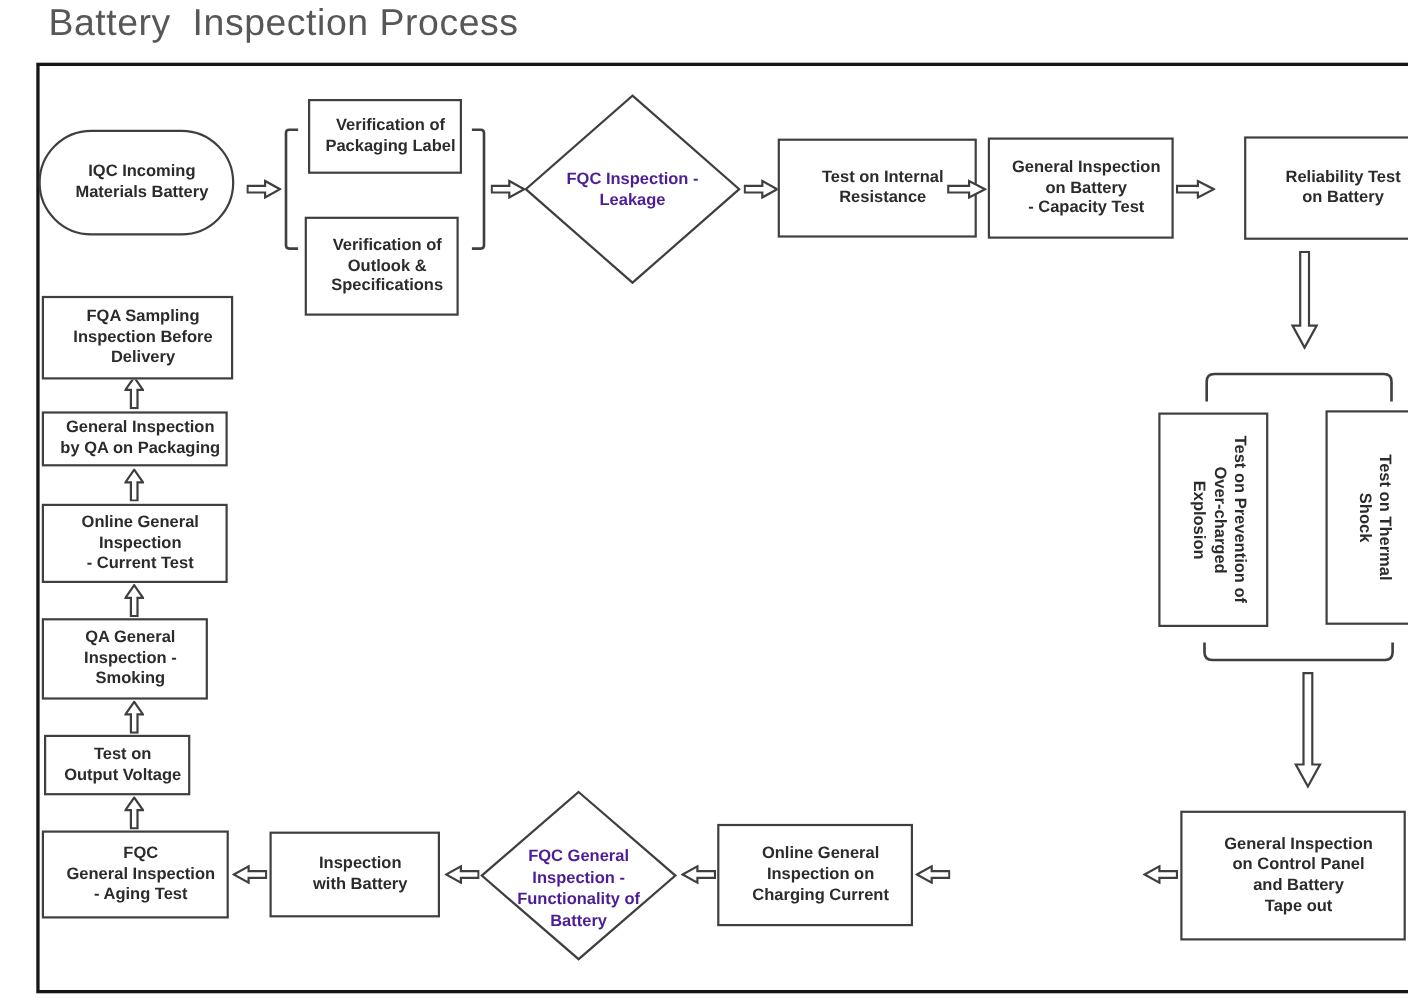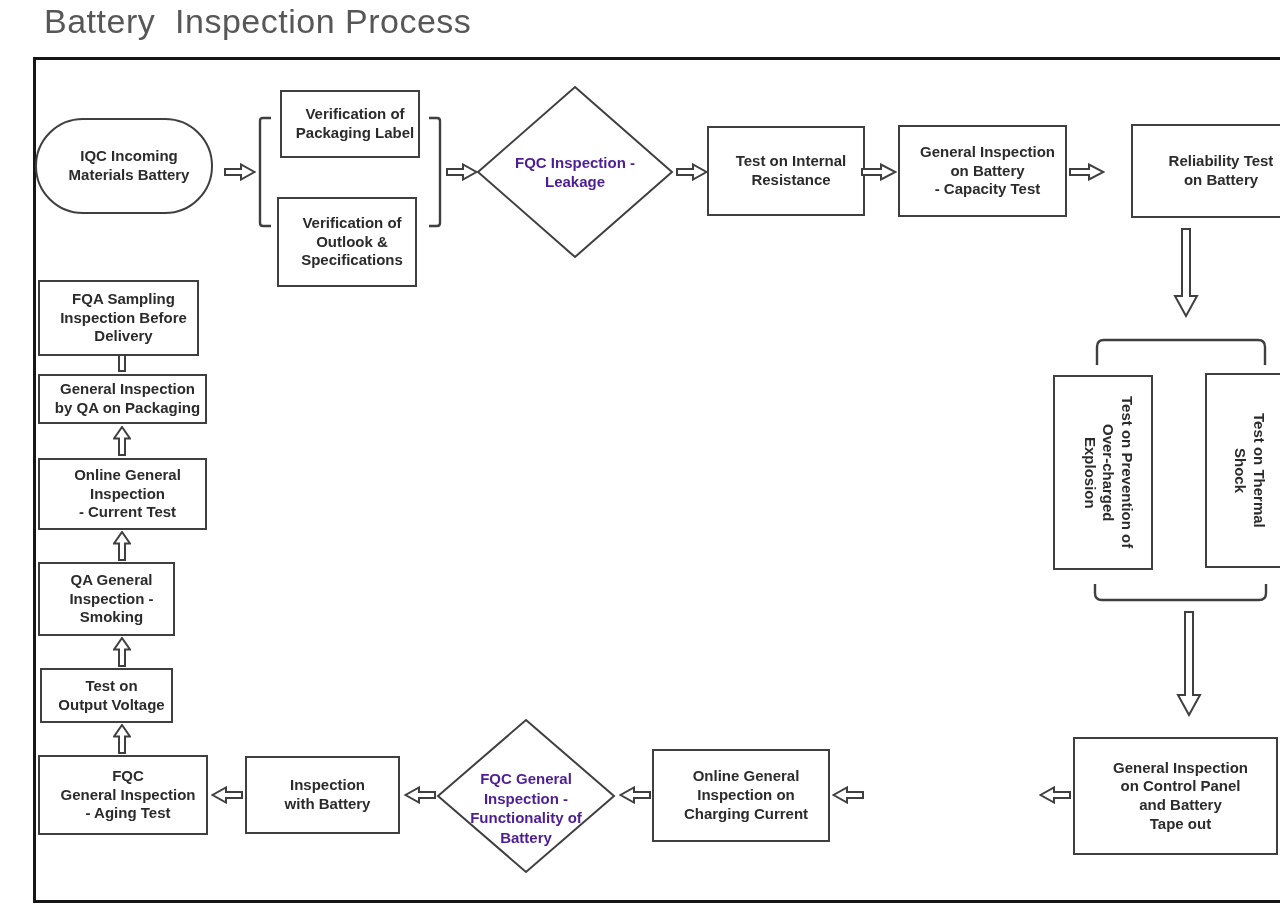--- a/index.html
+++ b/index.html
@@ -89,21 +89,21 @@
   </div>
   <div class="dtext" style="left:456px;top:85px;width:198px;height:174px;">FQC Inspection -
 Leakage</div>
 
   <div class="shape" style="left:656px;top:163px;">
     <svg width="32" height="18" viewBox="0 0 32 18">
         <polygon class="outline" points="1,6 17,6 17,1.5 30.5,9 17,16.5 17,12 1,12"></polygon>
       </svg>
   </div>
 
-  <div class="node" style="left:687px;top:126px;width:158px;height:90px;">
+  <div class="node" style="left:687px;top:126px;width:181px;height:90px;">
     <span>Test on Internal
 Resistance</span>
   </div>
 
   <div class="shape" style="left:841px;top:163px;">
     <svg width="36" height="18" viewBox="0 0 36 18">
         <polygon class="outline" points="1,6 20,6 20,1.5 34.5,9 20,16.5 20,12 1,12"></polygon>
       </svg>
   </div>
 
@@ -234,21 +234,21 @@
     <span>Test on
 Output Voltage</span>
   </div>
 
   <div class="shape" style="left:93px;top:637px;">
     <svg width="18" height="30" viewBox="0 0 18 30">
         <polygon class="outline" points="6,29 6,12.5 1,12.5 9,1 17,12.5 12,12.5 12,29"></polygon>
       </svg>
   </div>
 
-  <div class="node" style="left:18px;top:562px;width:137px;height:74px;">
+  <div class="node" style="left:18px;top:562px;width:151px;height:74px;">
     <span>QA General
 Inspection -
 Smoking</span>
   </div>
 
   <div class="shape" style="left:93px;top:531px;">
     <svg width="18" height="30" viewBox="0 0 18 30">
         <polygon class="outline" points="6,29 6,12.5 1,12.5 9,1 17,12.5 12,12.5 12,29"></polygon>
       </svg>
   </div>
@@ -269,19 +269,19 @@
     <span>General Inspection
 by QA on Packaging</span>
   </div>
 
   <div class="shape" style="left:93px;top:342px;">
     <svg width="18" height="30" viewBox="0 0 18 30">
         <polygon class="outline" points="6,29 6,12.5 1,12.5 9,1 17,12.5 12,12.5 12,29"></polygon>
       </svg>
   </div>
 
-  <div class="node" style="left:18px;top:280px;width:161px;height:76px;">
+  <div class="node" style="left:18px;top:269px;width:174px;height:76px;">
     <span>FQA Sampling
 Inspection Before
 Delivery</span>
   </div>
 
 </div>
 
 </body></html>

